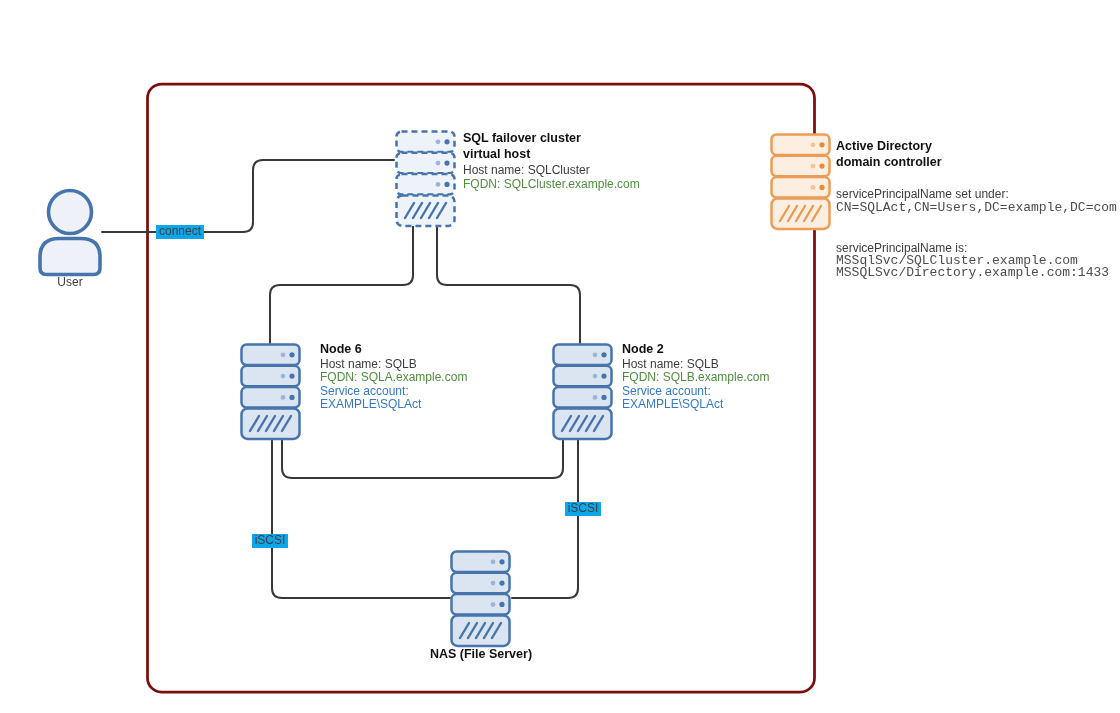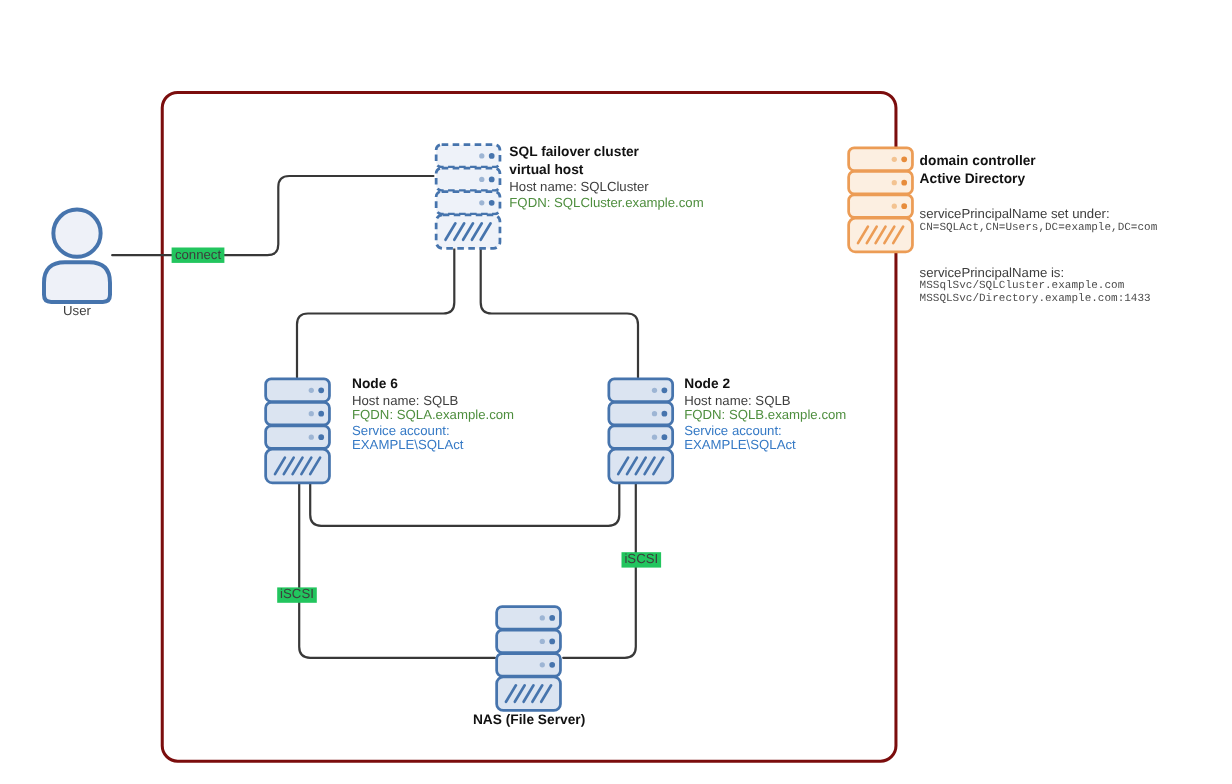--- a/index.html
+++ b/index.html
@@ -3,24 +3,24 @@
 <meta charset="utf-8">
 <style>
   html,body{margin:0;padding:0;background:#fff;}
   .canvas{position:relative;width:1120px;height:713px;background:#fff;overflow:hidden;
           font-family:"Liberation Sans",sans-serif;}
   svg.layer{position:absolute;left:0;top:0;}
   .lbl{position:absolute;font-size:12px;color:#3d3d3d;line-height:13.5px;white-space:nowrap;}
   .bold{font-weight:700;color:#111;font-size:12.5px;line-height:15.5px;}
   .green{color:var(--text-green,#4e8e3e);}
   .blue{color:var(--text-blue,#3579c5);}
-  .mono{font-family:"Liberation Mono","DejaVu Sans Mono",monospace;font-size:10px;
+  .mono{font-family:"Liberation Mono","DejaVu Sans Mono",monospace;font-size:13px;
         color:var(--text-mono,#4d4d4d);line-height:12px;letter-spacing:0px;}
   .center{text-align:center;}
-  .on-line{background:#22c55e;padding:0 3px;display:inline-block;}
+  .on-line{background:#0ea5e9;padding:0 3px;display:inline-block;}
   .gap18{margin-top:18px;}
   .gap15{margin-top:28px;}
   .mt2{margin-top:2px;}
 </style>
 </head>
 <body>
 
 <div class="canvas">
 
   <svg class="layer" width="1120" height="713" viewBox="0 0 1120 713">
@@ -76,22 +76,22 @@
   </div>
 
   <div class="lbl" style="left:463px;top:131px">
     <div class="bold">SQL failover cluster</div>
     <div class="bold">virtual host</div>
     <div class="mt2">Host name: SQLCluster</div>
     <div class="green">FQDN: SQLCluster.example.com</div>
   </div>
 
   <div class="lbl" style="left:836px;top:139px">
+    <div class="bold">Active Directory</div>
     <div class="bold">domain controller</div>
-    <div class="bold">Active Directory</div>
     <div class="gap18">servicePrincipalName set under:</div>
     <div class="mono">CN=SQLAct,CN=Users,DC=example,DC=com</div>
     <div class="gap15">servicePrincipalName is:</div>
     <div class="mono">MSSqlSvc/SQLCluster.example.com</div>
     <div class="mono">MSSQLSvc/Directory.example.com:1433</div>
   </div>
 
   <div class="lbl" style="left:320px;top:342px">
     <div class="bold">Node 6</div>
     <div>Host name: SQLB</div>

